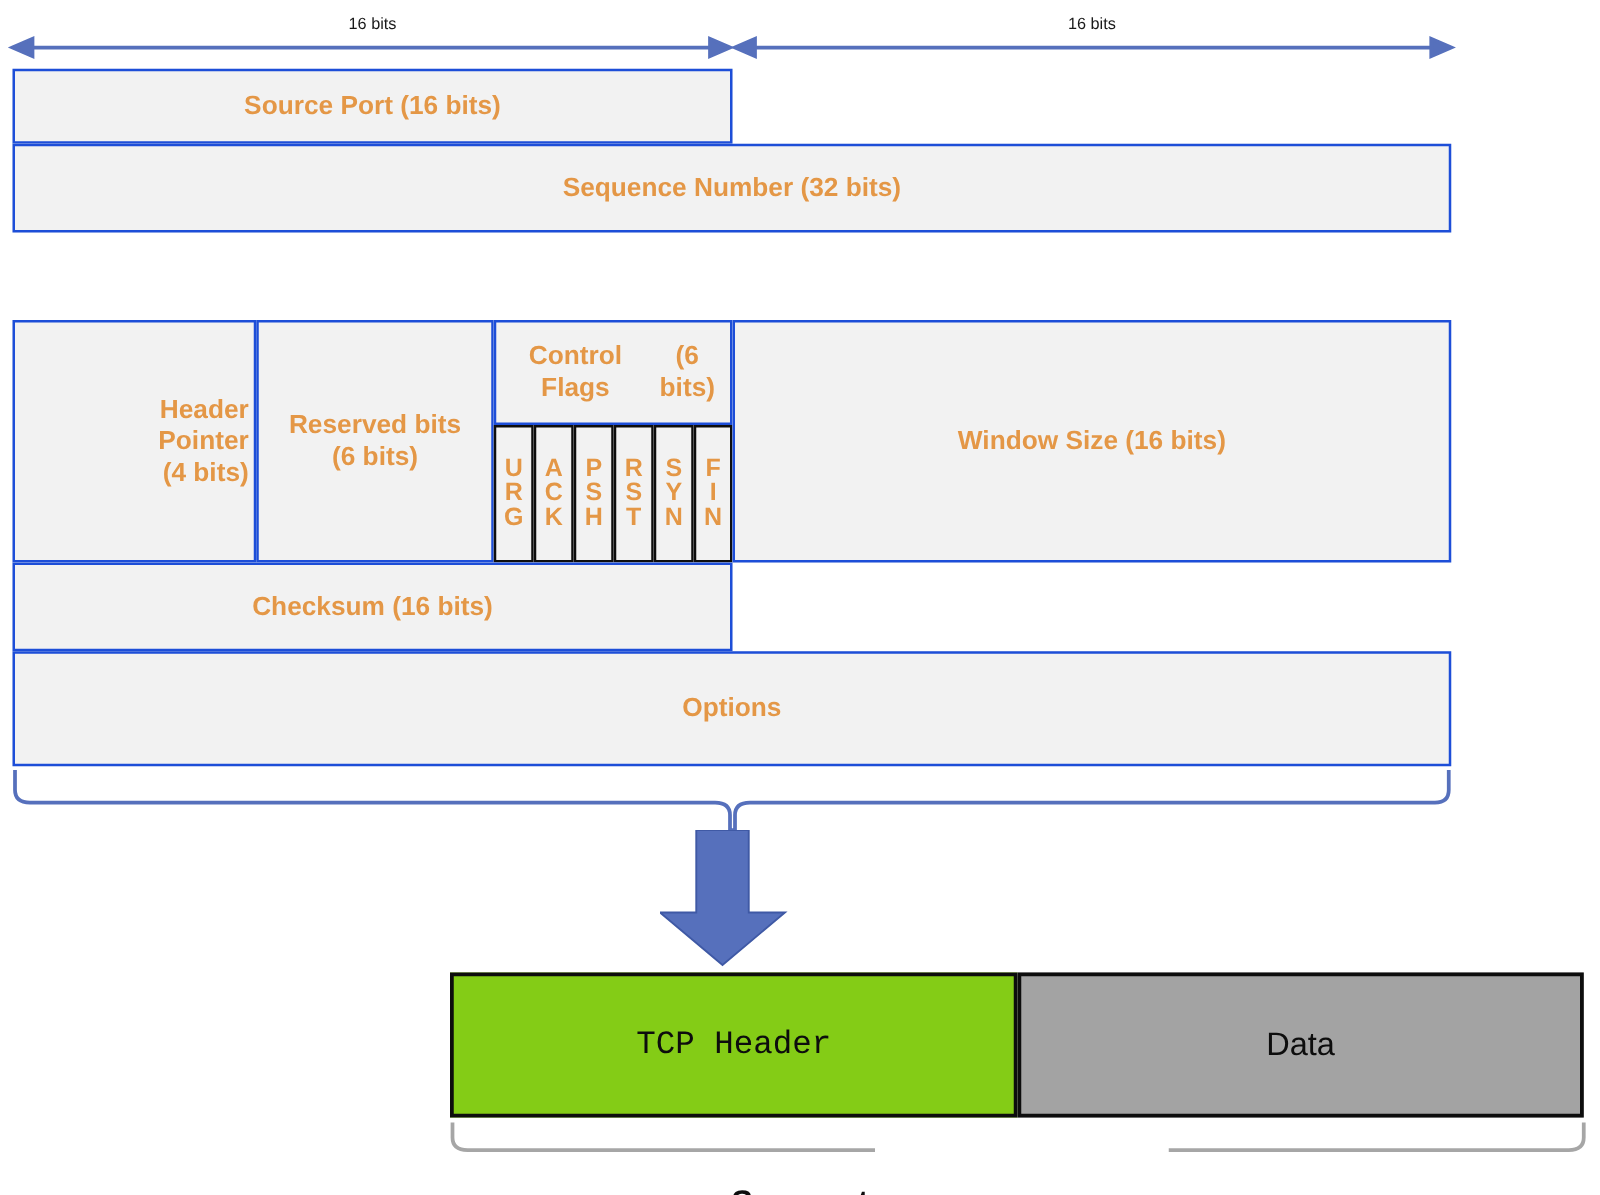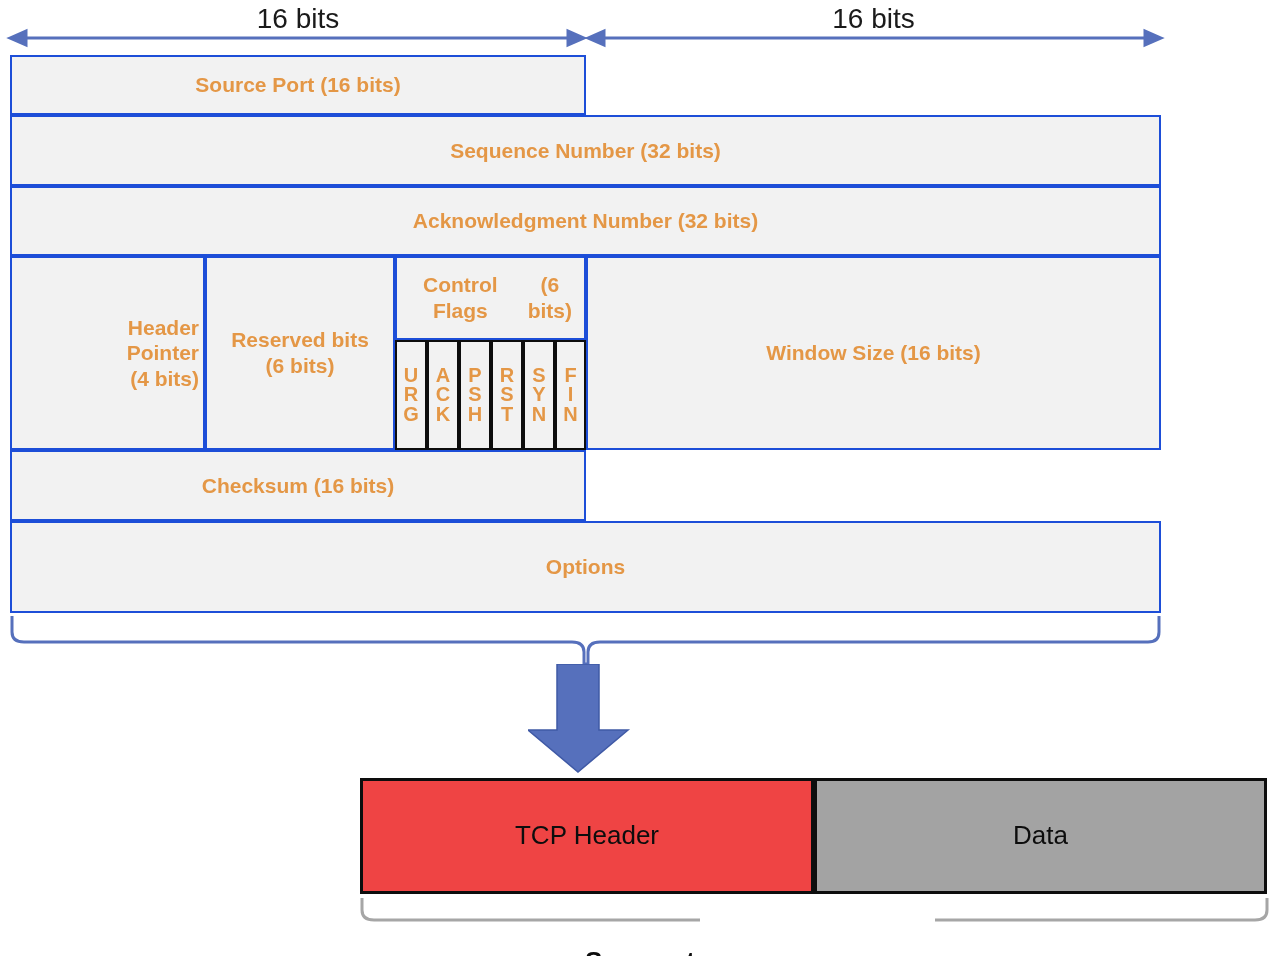--- a/index.html
+++ b/index.html
@@ -3,21 +3,21 @@
 <meta charset="utf-8">
 <style>
   html,body{margin:0;padding:0;background:#ffffff;}
   body{
     width:1280px;height:956px;position:relative;overflow:hidden;
     font-family:"Liberation Sans","DejaVu Sans",sans-serif;
   }
 
   
   .ruler-label{
-    position:absolute;top:6px;font-size:28px;color:#1a1a1a;
+    position:absolute;top:6px;font-size:13px;color:#1a1a1a;
     text-align:center;line-height:26px;white-space:nowrap;
   }
   .ruler-svg{position:absolute;top:26px;left:0;}
 
   
   .tbl{
     position:absolute;left:10px;top:55px;width:1151px;height:558px;
     box-sizing:border-box;
   }
   .cell{
@@ -42,21 +42,21 @@
   
   .arrow-svg{position:absolute;left:528px;top:664px;}
 
   
   .segbox{
     position:absolute;box-sizing:border-box;
     border:3px solid #0d0d0d;
     display:flex;align-items:center;justify-content:center;
     font-size:26px;color:#0d0d0d;line-height:1.2;
   }
-  #seg-header{background:#ef4444;}
+  #seg-header{background:#84cc16;font-family:Liberation Mono, monospace;}
   #seg-data{background:#a3a3a3;}
 
   
   .segbrace-svg{position:absolute;left:350px;top:896px;}
   .seg-label{
     position:absolute;left:0;top:906px;width:1280px;text-align:center;
     font-size:26px;font-weight:bold;color:#0d0d0d;margin-top:40px;
   }
 </style>
 </head>
@@ -77,21 +77,20 @@
     <polygon points="1161,12 1145,5 1145,19"></polygon>
   </g>
 </svg>
 
 <div class="tbl">
 
   <div class="cell" style="left:0px;top:0px;width:576px;height:60px;">Source Port (16 bits)</div>
 
   <div class="cell" style="left:0px;top:60px;width:1151px;height:71px;">Sequence Number (32 bits)</div>
 
-  <div class="cell" style="left:0px;top:131px;width:1151px;height:70px;">Acknowledgment Number (32 bits)</div>
 
   <div class="cell" style="left:0px;top:201px;width:195px;height:194px;flex-direction:column;align-items:flex-end;">
     <span>Header</span>
     <span>Pointer</span>
     <span>(4 bits)</span>
   </div>
 
   <div class="cell" style="left:195px;top:201px;width:190px;height:194px;flex-direction:column;">
     <span>Reserved bits</span>
     <span>(6 bits)</span>

